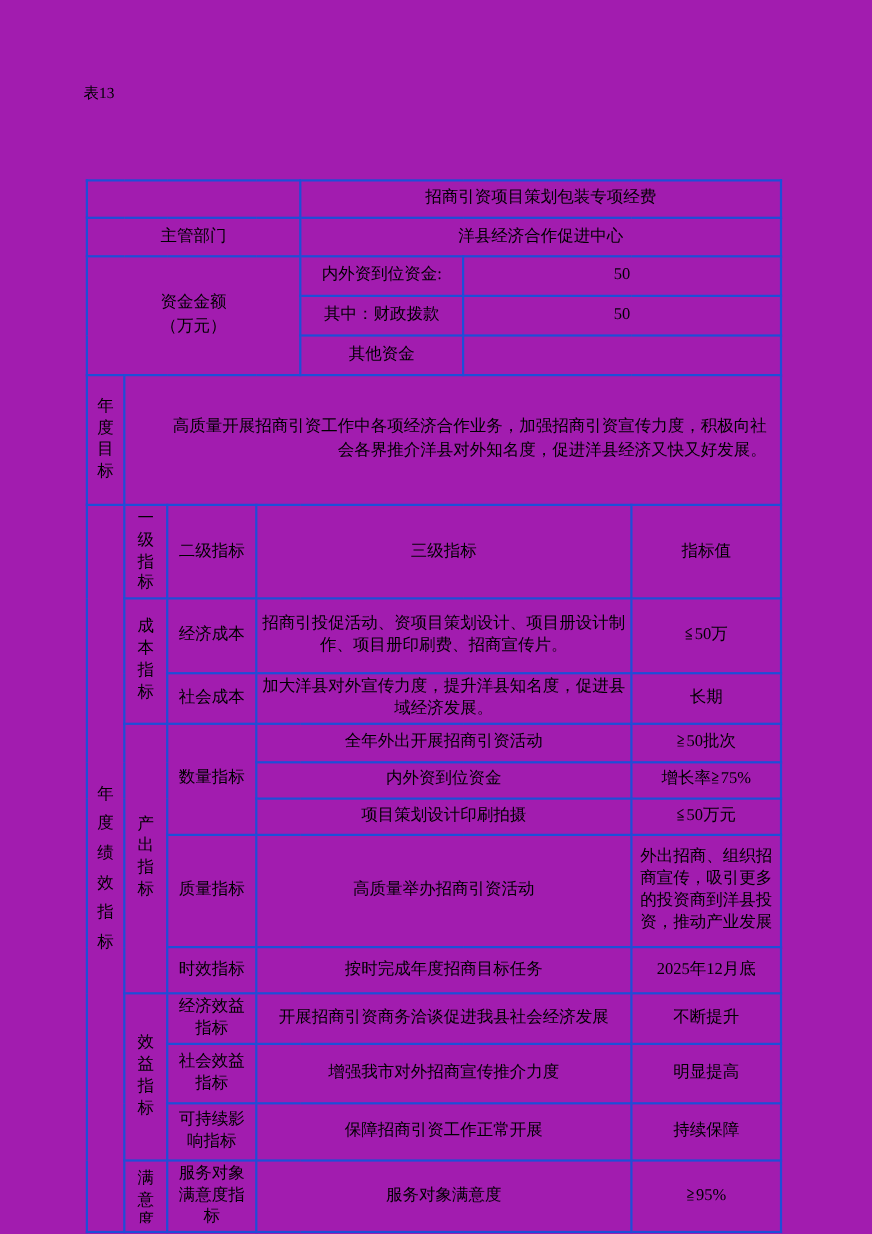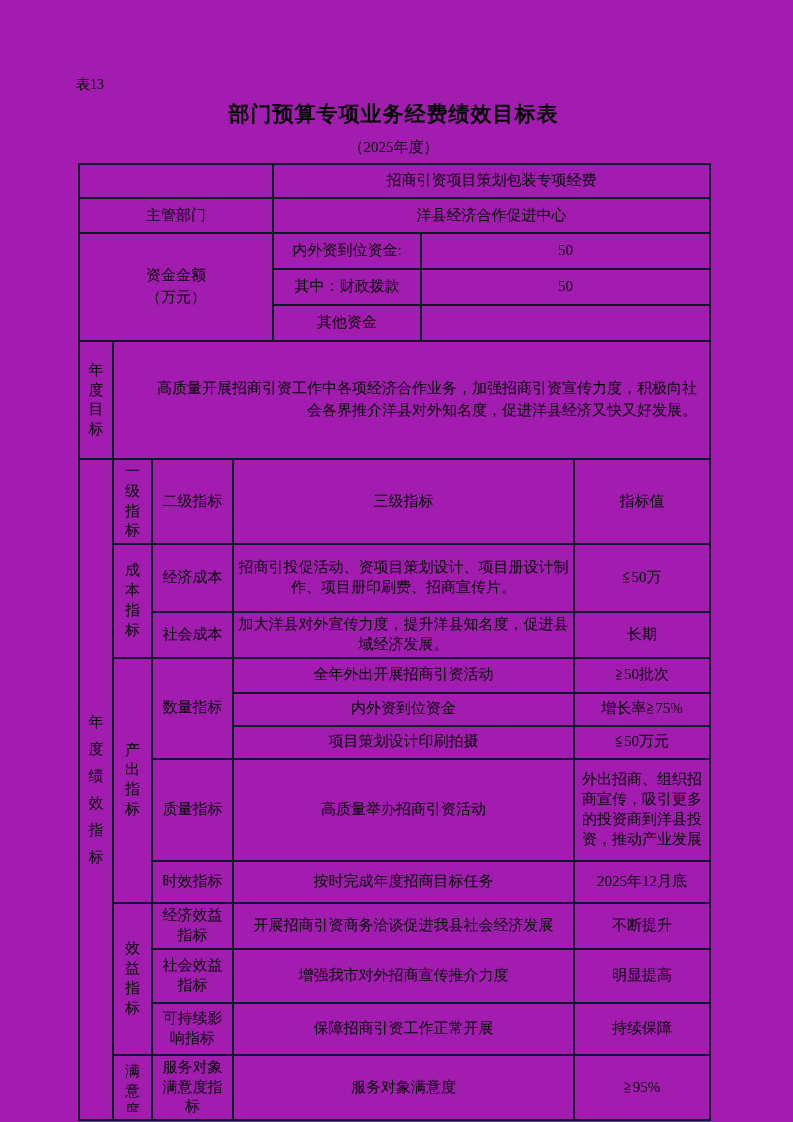--- a/index.html
+++ b/index.html
@@ -27,21 +27,21 @@
     text-align:center;font-size:15px;
   }
   table.main{
     position:absolute;left:78px;top:163px;
     width:631px;
     border-collapse:collapse;
     table-layout:fixed;
     font-size:15px;
   }
   table.main td{
-    border:2px solid #0f172a;
+    border:2px solid #1d4ed8;
     padding:2px 4px;
     text-align:center;
     vertical-align:middle;
     line-height:1.32;
     overflow:hidden;
   }
   .vtext{
     width:1.05em;margin:17px auto;
     word-break:break-all;
     text-align:center;
@@ -61,22 +61,20 @@
     line-height:1.3;
   }
   .small-pad{padding:1px 2px;}
 </style>
 </head>
 <body>
 
 <div class="page">
 
   <div class="table-no">表13</div>
-  <div class="doc-title">部门预算专项业务经费绩效目标表</div>
-  <div class="doc-subtitle">（2025年度）</div>
 
   <table class="main">
     <colgroup>
       <col style="width:34px">
         <col style="width:39px">
         <col style="width:81px">
       <col style="width:40px">
         <col style="width:148px">
         <col style="width:153px">
         <col style="width:136px">

